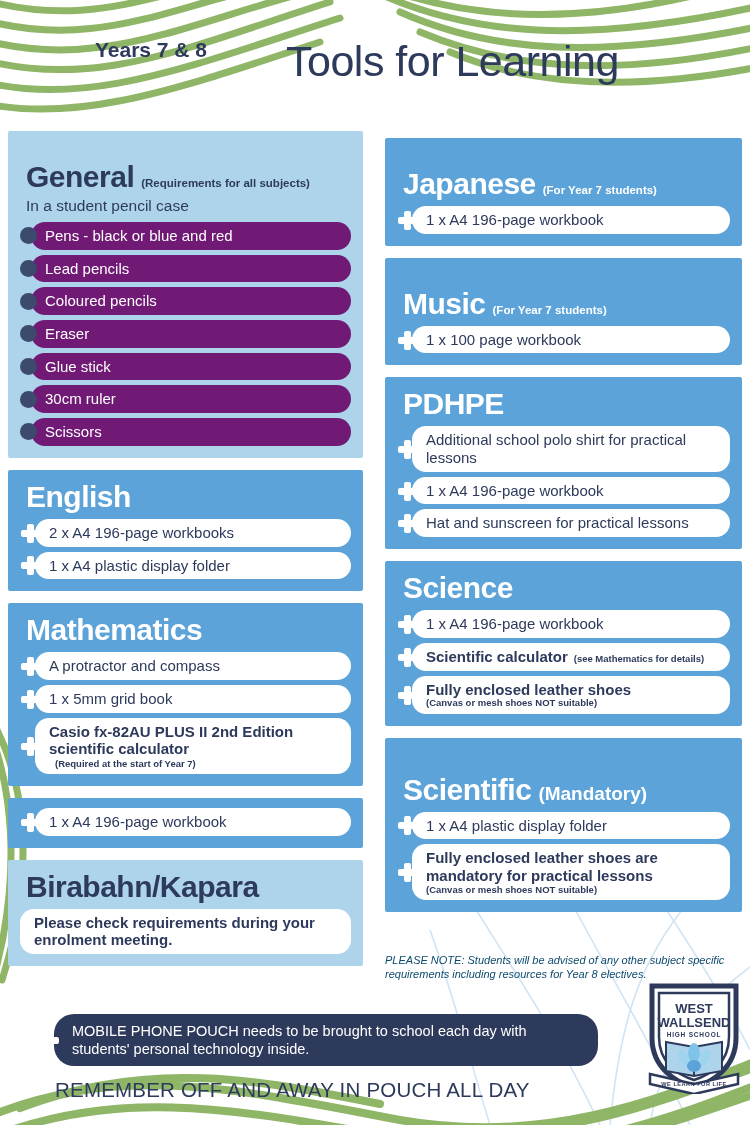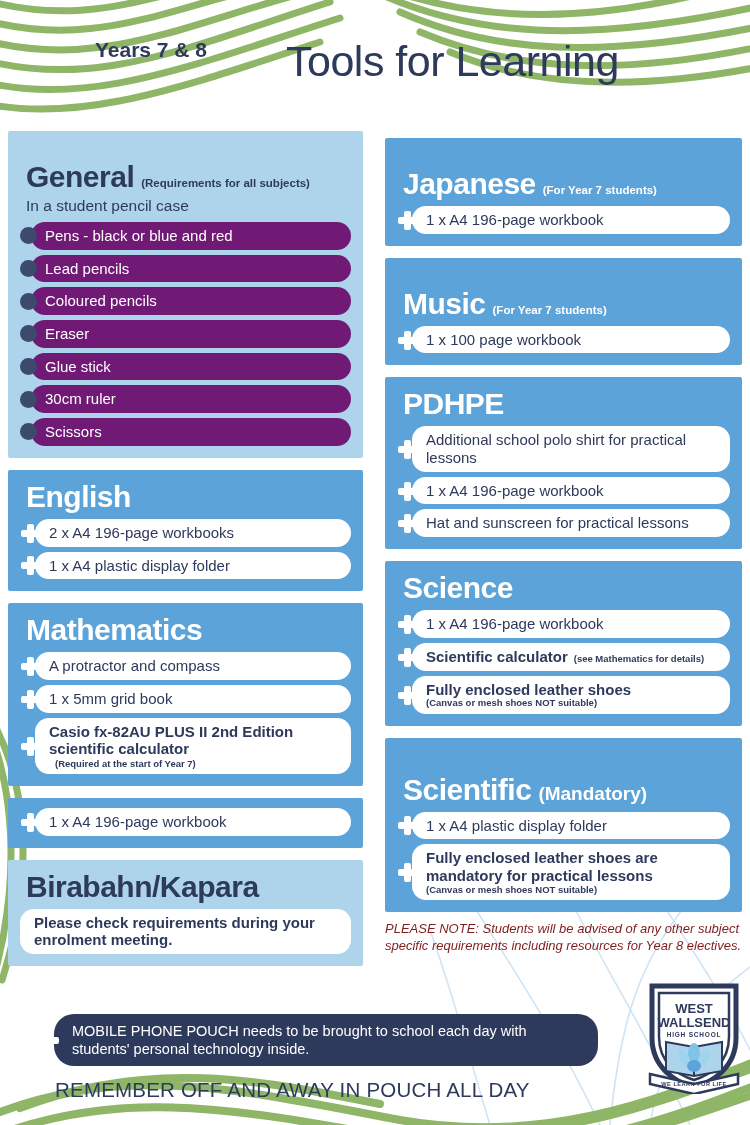--- a/index.html
+++ b/index.html
@@ -178,27 +178,27 @@
     line-height: 1.1;
     margin-top: 0px;
   }
   .pill-text.bold { font-weight: 700; }
   .pill-row-inline { display: flex; align-items: baseline; flex-wrap: wrap; }
 
   
   .please-note {
     position: absolute;
     left: 385px;
-    top: 921px;
+    top: 953px;
     width: 360px;
     z-index: 3;
-    font-size: 13px;
+    font-size: 11px;
     font-style: italic;
     line-height: 1.28;
-    color: #7f1d1d;
+    color: #0c4a6e;
   }
 
   
   .footer {
     position: absolute;
     left: 0; right: 0;
     top: 1014px;
     z-index: 3;
   }
   .footer-banner {

